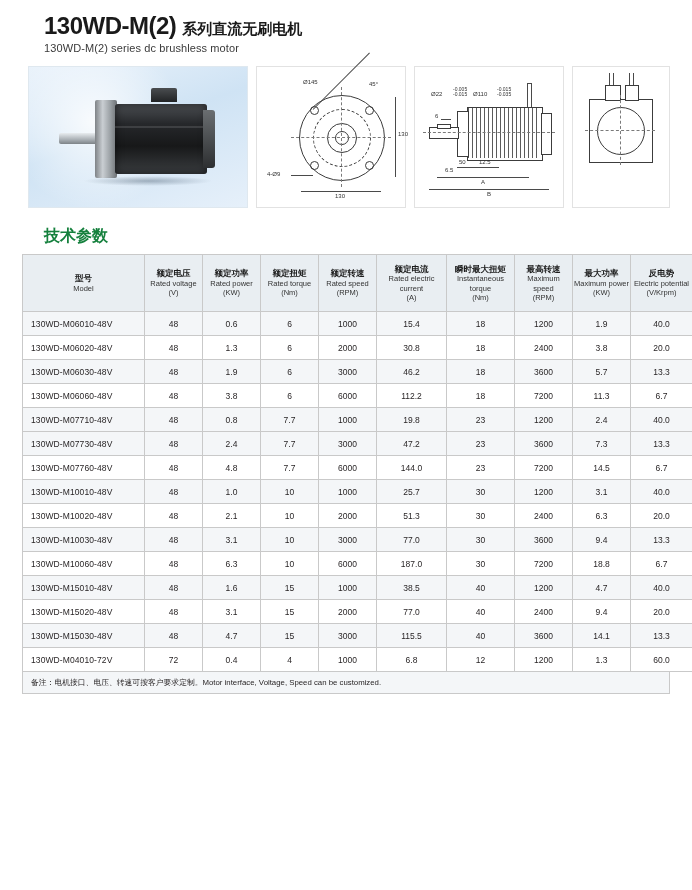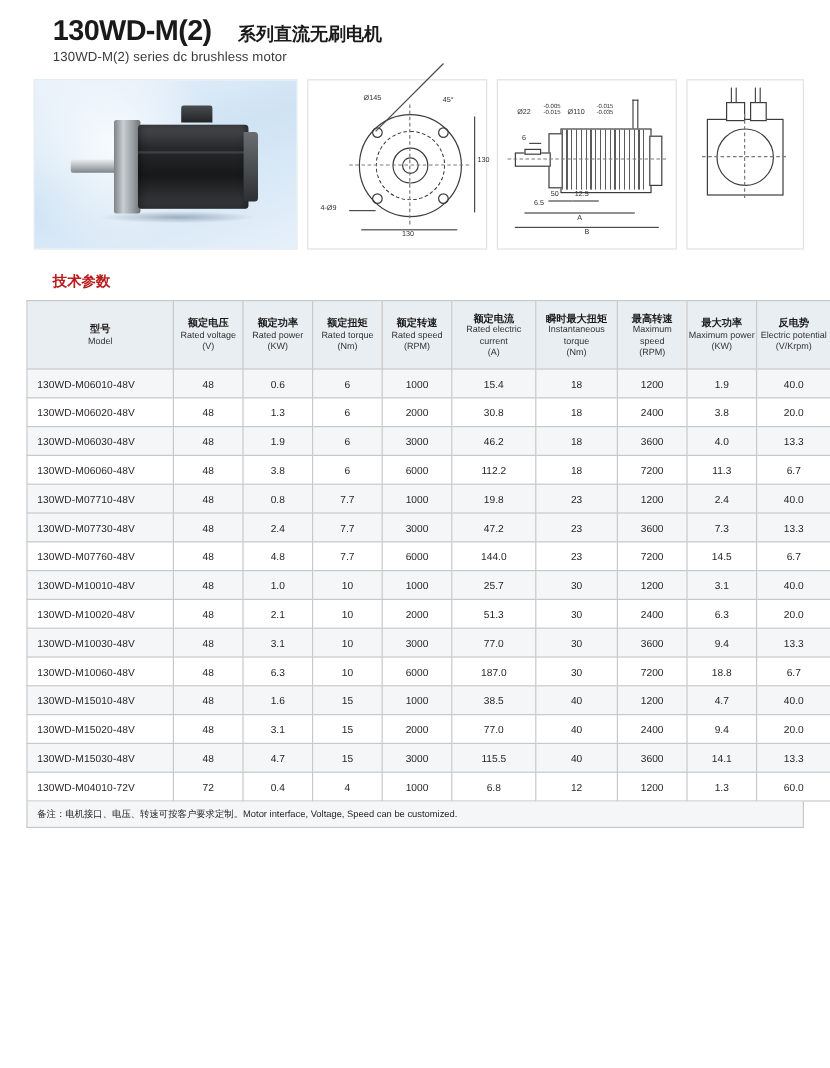--- a/index.html
+++ b/index.html
@@ -23,21 +23,21 @@
     padding: 14px 22px 0 22px;
   }
 
   
   .header {
     padding-left: 22px;
   }
   .title-row {
     display: flex;
     align-items: flex-end;
-    gap: 22px;
+    gap: 6px;
   }
   .title-main {
     font-size: 24px;
     font-weight: bold;
     letter-spacing: -0.5px;
     line-height: 1;
     color: #1a1a1a;
   }
   .title-cn {
     font-size: 15px;
@@ -182,23 +182,23 @@
   .hatch {
     position: absolute;
     background:
       repeating-linear-gradient(90deg, #5b5b5b 0 1px, rgba(0,0,0,0) 1px 4px);
   }
 
   
   .section-title {
     margin: 18px 0 7px 0;
     padding-left: 22px;
-    font-size: 12px;
+    font-size: 16px;
     font-weight: bold;
-    color: #b91c1c;
+    color: #15803d;
   }
 
   
   table.spec {
     width: 648px;
     margin-left: 0;
     border-collapse: collapse;
     table-layout: fixed;
     font-size: 8.5px;
   }
@@ -457,21 +457,21 @@
         </tr>
         <tr class="alt">
           <td class="model">130WD-M06030-48V</td>
           <td>48</td>
           <td>1.9</td>
           <td>6</td>
           <td>3000</td>
           <td>46.2</td>
           <td>18</td>
           <td>3600</td>
-          <td>4.0</td>
+          <td>5.7</td>
           <td>13.3</td>
         </tr>
         <tr>
           <td class="model">130WD-M06060-48V</td>
           <td>48</td>
           <td>3.8</td>
           <td>6</td>
           <td>6000</td>
           <td>112.2</td>
           <td>18</td>

